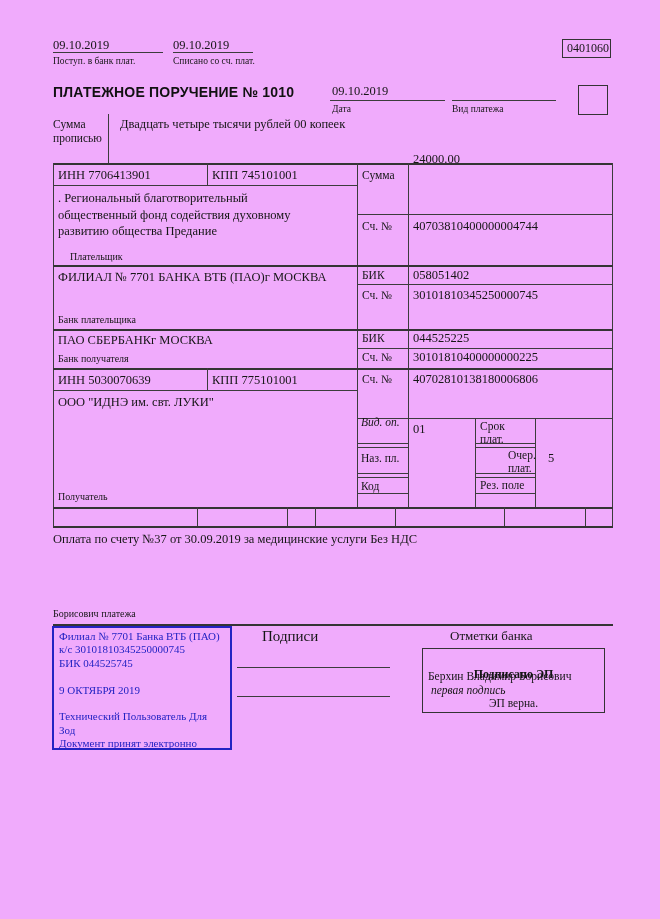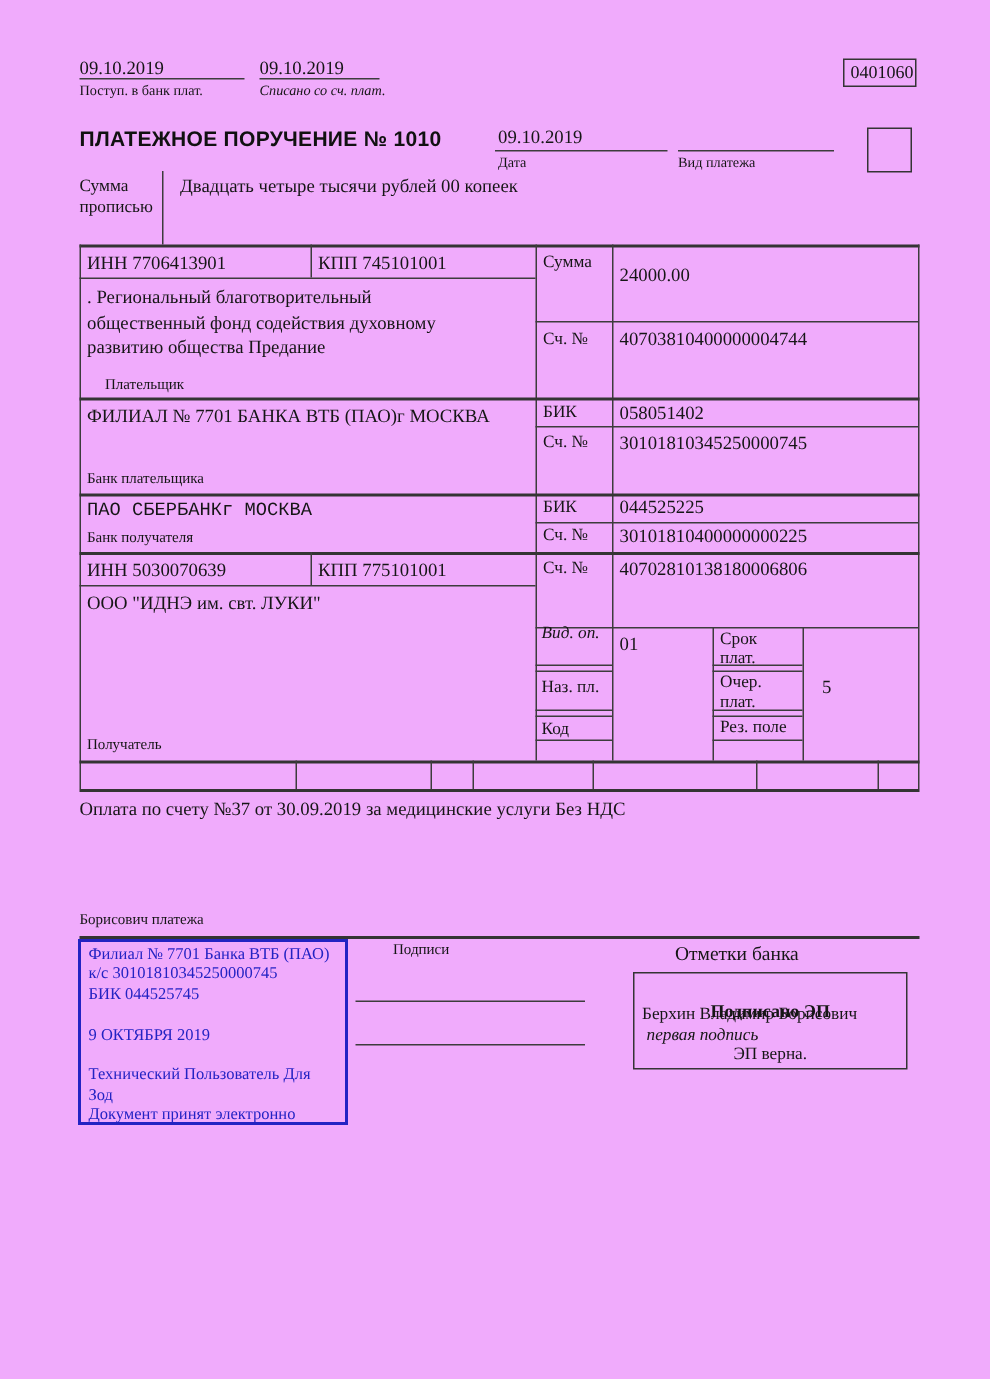--- a/index.html
+++ b/index.html
@@ -27,21 +27,21 @@
 <body>
 
 <div class="page">
 
   <div class="t" style="left:53px;top:38px;">09.10.2019</div>
   <div class="hl" style="left:53px;top:52px;width:110px;"></div>
   <div class="t sm" style="left:53px;top:56px;">Поступ. в банк плат.</div>
 
   <div class="t" style="left:173px;top:38px;">09.10.2019</div>
   <div class="hl" style="left:173px;top:52px;width:80px;"></div>
-  <div class="t sm" style="left:173px;top:56px;font-style:italic;">Списано со сч. плат.</div>
+  <div class="t sm" style="left:173px;top:56px;">Списано со сч. плат.</div>
 
   <div class="box" style="left:562px;top:39px;width:49px;height:19px;">
     <div class="t" style="left:4px;top:1px;font-size:12px;">0401060</div>
   </div>
 
   <div class="title" style="left:53px;top:84px;">ПЛАТЕЖНОЕ ПОРУЧЕНИЕ № 1010</div>
   <div class="t" style="left:332px;top:84px;">09.10.2019</div>
   <div class="hl" style="left:330px;top:100px;width:115px;"></div>
   <div class="t sm" style="left:332px;top:104px;">Дата</div>
   <div class="hl" style="left:452px;top:100px;width:104px;"></div>
@@ -86,55 +86,55 @@
   <div class="vl" style="left:287px;top:507px;height:19px;"></div>
   <div class="vl" style="left:315px;top:507px;height:19px;"></div>
   <div class="vl" style="left:395px;top:507px;height:19px;"></div>
   <div class="vl" style="left:504px;top:507px;height:19px;"></div>
   <div class="vl" style="left:585px;top:507px;height:19px;"></div>
   <div class="hl2" style="left:53px;top:526px;width:560px;"></div>
 
   <div class="t" style="left:58px;top:168px;">ИНН 7706413901</div>
   <div class="t" style="left:212px;top:168px;">КПП 745101001</div>
   <div class="t cl" style="left:362px;top:169px;">Сумма</div>
-  <div class="t" style="left:413px;top:176px;">24000.00</div>
+  <div class="t" style="left:413px;top:152px;">24000.00</div>
   <div class="t pre" style="left:58px;top:190px;line-height:16.5px;">. Региональный благотворительный
 общественный фонд содействия духовному
 развитию общества Предание</div>
   <div class="t cl" style="left:362px;top:220px;">Сч. №</div>
   <div class="t" style="left:413px;top:219px;">40703810400000004744</div>
   <div class="t sec" style="left:70px;top:251px;">Плательщик</div>
 
   <div class="t" style="left:58px;top:270px;">ФИЛИАЛ № 7701 БАНКА ВТБ (ПАО)г МОСКВА</div>
   <div class="t cl" style="left:362px;top:269px;">БИК</div>
   <div class="t" style="left:413px;top:268px;">058051402</div>
   <div class="t cl" style="left:362px;top:289px;">Сч. №</div>
   <div class="t" style="left:413px;top:288px;">30101810345250000745</div>
   <div class="t sec" style="left:58px;top:314px;">Банк плательщика</div>
 
-  <div class="t" style="left:58px;top:333px;font-family:Liberation Mono, monospace;">ПАО СБЕРБАНКг МОСКВА</div>
+  <div class="t" style="left:58px;top:333px;">ПАО СБЕРБАНКг МОСКВА</div>
   <div class="t cl" style="left:362px;top:332px;">БИК</div>
   <div class="t" style="left:413px;top:331px;">044525225</div>
   <div class="t cl" style="left:362px;top:351px;">Сч. №</div>
   <div class="t" style="left:413px;top:350px;">30101810400000000225</div>
   <div class="t sec" style="left:58px;top:353px;">Банк получателя</div>
 
   <div class="t" style="left:58px;top:373px;text-align:right;">ИНН 5030070639</div>
   <div class="t" style="left:212px;top:373px;">КПП 775101001</div>
   <div class="t cl" style="left:362px;top:373px;">Сч. №</div>
   <div class="t" style="left:413px;top:372px;">40702810138180006806</div>
   <div class="t" style="left:58px;top:395px;">ООО "ИДНЭ им. свт. ЛУКИ"</div>
   <div class="t sec" style="left:58px;top:491px;">Получатель</div>
 
   <div class="t cl" style="left:361px;top:416px;font-style:italic;">Вид. оп.</div>
   <div class="t" style="left:413px;top:422px;">01</div>
   <div class="t cl pre" style="left:480px;top:420px;line-height:13px;">Срок
 плат.</div>
   <div class="t cl" style="left:361px;top:452px;">Наз. пл.</div>
-  <div class="t cl pre" style="left:480px;top:449px;line-height:13px;">Очер.
+  <div class="t cl pre" style="left:508px;top:449px;line-height:13px;">Очер.
 плат.</div>
   <div class="t" style="left:548px;top:451px;">5</div>
   <div class="t cl" style="left:361px;top:480px;">Код</div>
   <div class="t cl" style="left:480px;top:479px;">Рез. поле</div>
 
   <div class="t" style="left:53px;top:532px;">Оплата по счету №37 от 30.09.2019 за медицинские услуги Без НДС</div>
   <div class="t sec" style="left:53px;top:608px;">Борисович платежа</div>
   <div class="hl2" style="left:53px;top:624px;width:560px;"></div>
 
   <div class="stamp">
@@ -142,21 +142,21 @@
 к/с 30101810345250000745
 БИК 044525745
 
 9 ОКТЯБРЯ 2019
 
 Технический Пользователь Для
 Зод
 Документ принят электронно</div>
   </div>
 
-  <div class="t" style="left:262px;top:628px;font-size:10px;text-align:right;">Подписи</div>
+  <div class="t" style="left:262px;top:628px;font-size:15px;text-align:right;">Подписи</div>
   <div class="t" style="left:450px;top:628px;font-size:13px;">Отметки банка</div>
 
   <div class="hl" style="left:237px;top:667px;width:153px;"></div>
   <div class="hl" style="left:237px;top:696px;width:153px;"></div>
 
   <div class="esign">
     <div class="t ctr" style="top:18px;font-weight:bold;font-size:12px;">Подписано ЭП</div>
     <div class="t" style="left:5px;top:21px;font-size:11.5px;">Берхин Владимир Борисович</div>
     <div class="t" style="left:8px;top:35px;font-size:11.5px;font-style:italic;">первая подпись</div>
     <div class="t ctr" style="top:48px;font-weight:normal;font-size:11.5px;">ЭП верна.</div>

